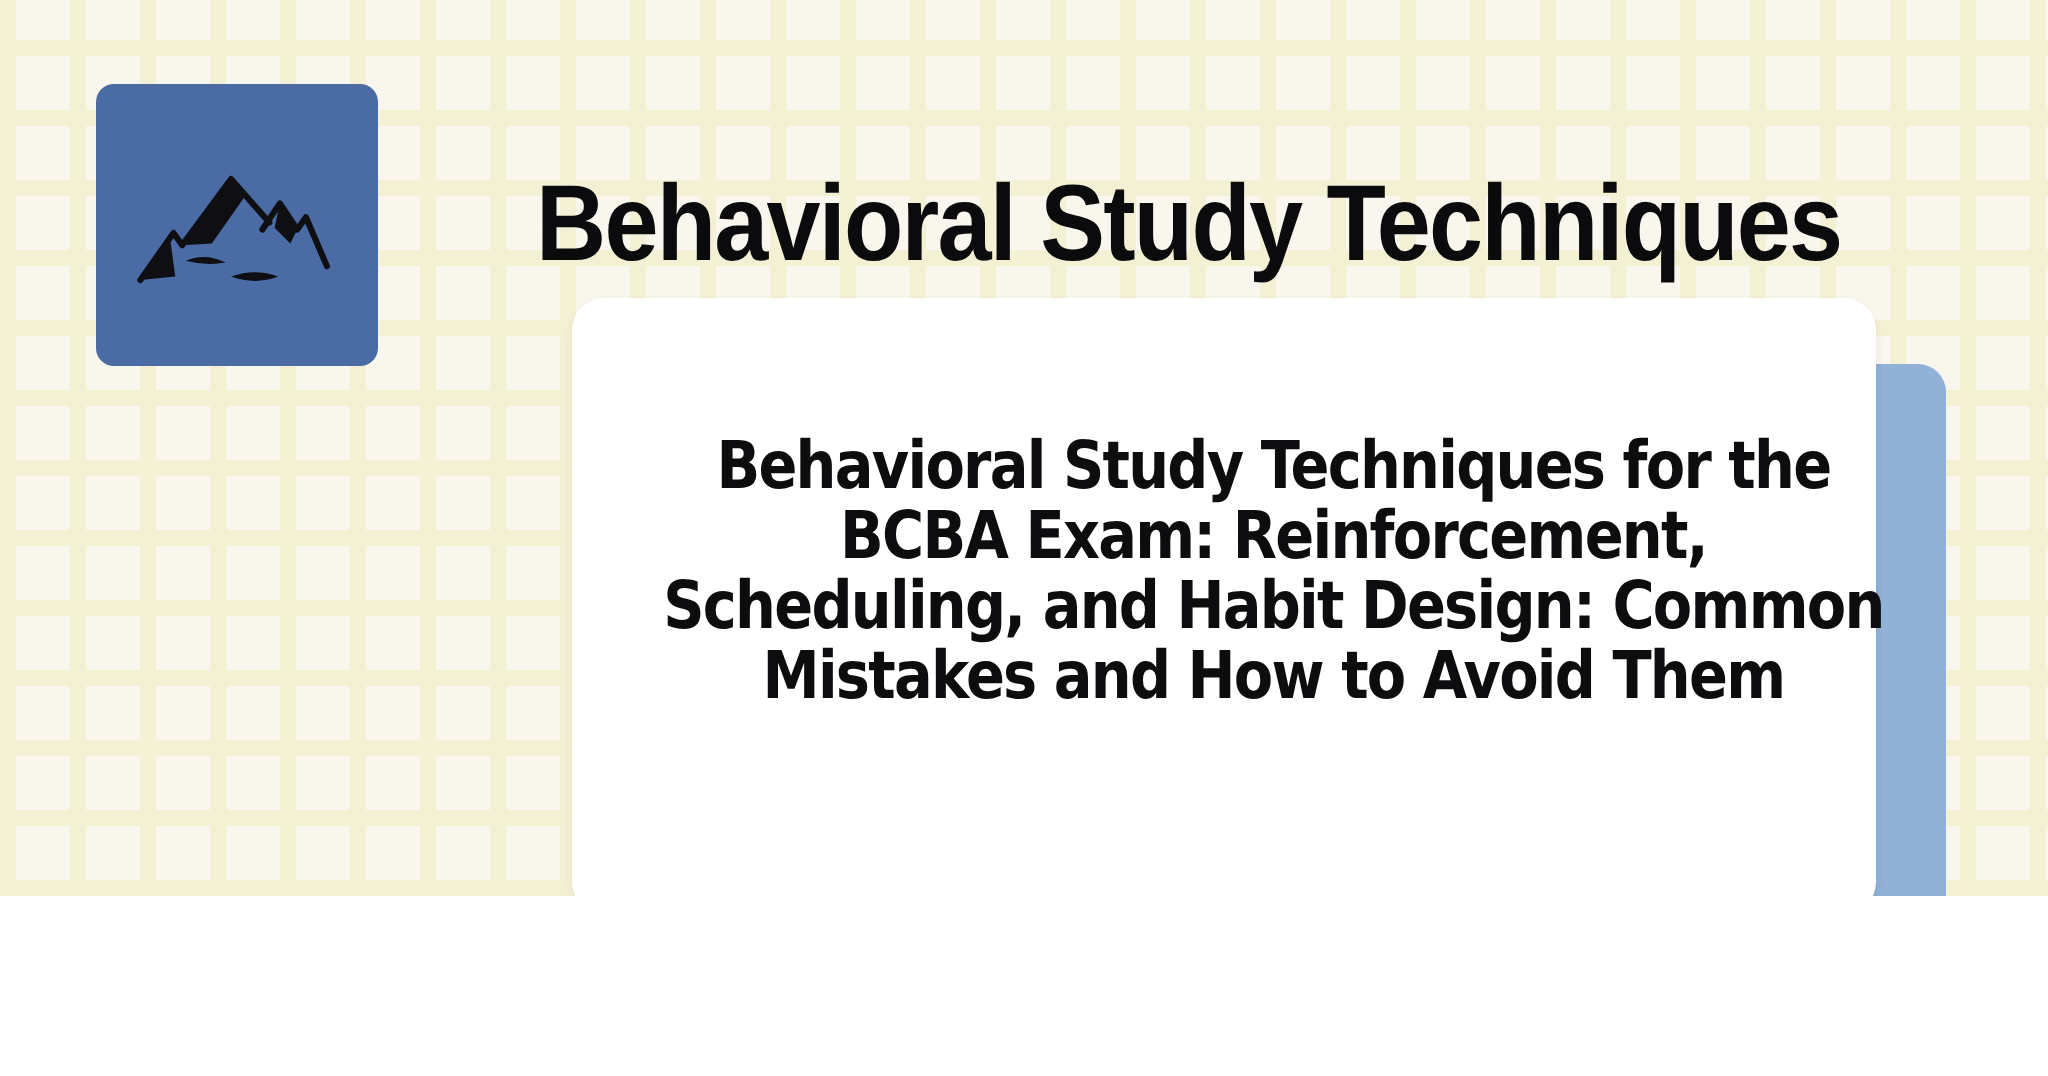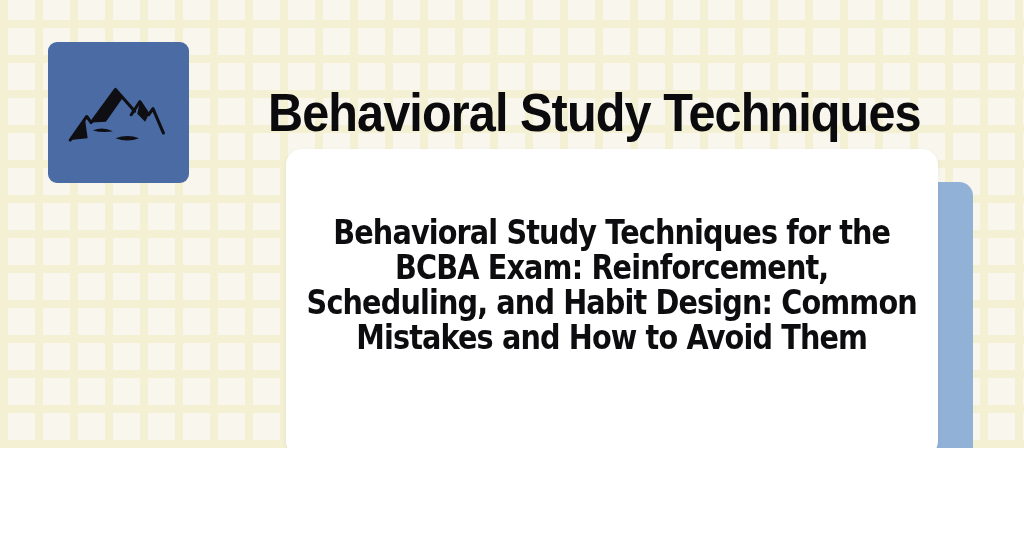--- a/index.html
+++ b/index.html
@@ -71,21 +71,20 @@
     position: absolute;
     left: 286px;
     top: 149px;
     width: 652px;
     height: 308px;
     background: #ffffff;
     border-radius: 16px;
     box-shadow: 0 2px 5px rgba(60,60,40,0.07);
     display: flex;
     align-items: center;
-    justify-content: center;
     padding-bottom: 36px;
   }
 
   .card-text {
     font-family: "DejaVu Sans", sans-serif;
     font-weight: bold;
     font-size: 33px;
     line-height: 35px;
     letter-spacing: -1px;
     text-align: center;

